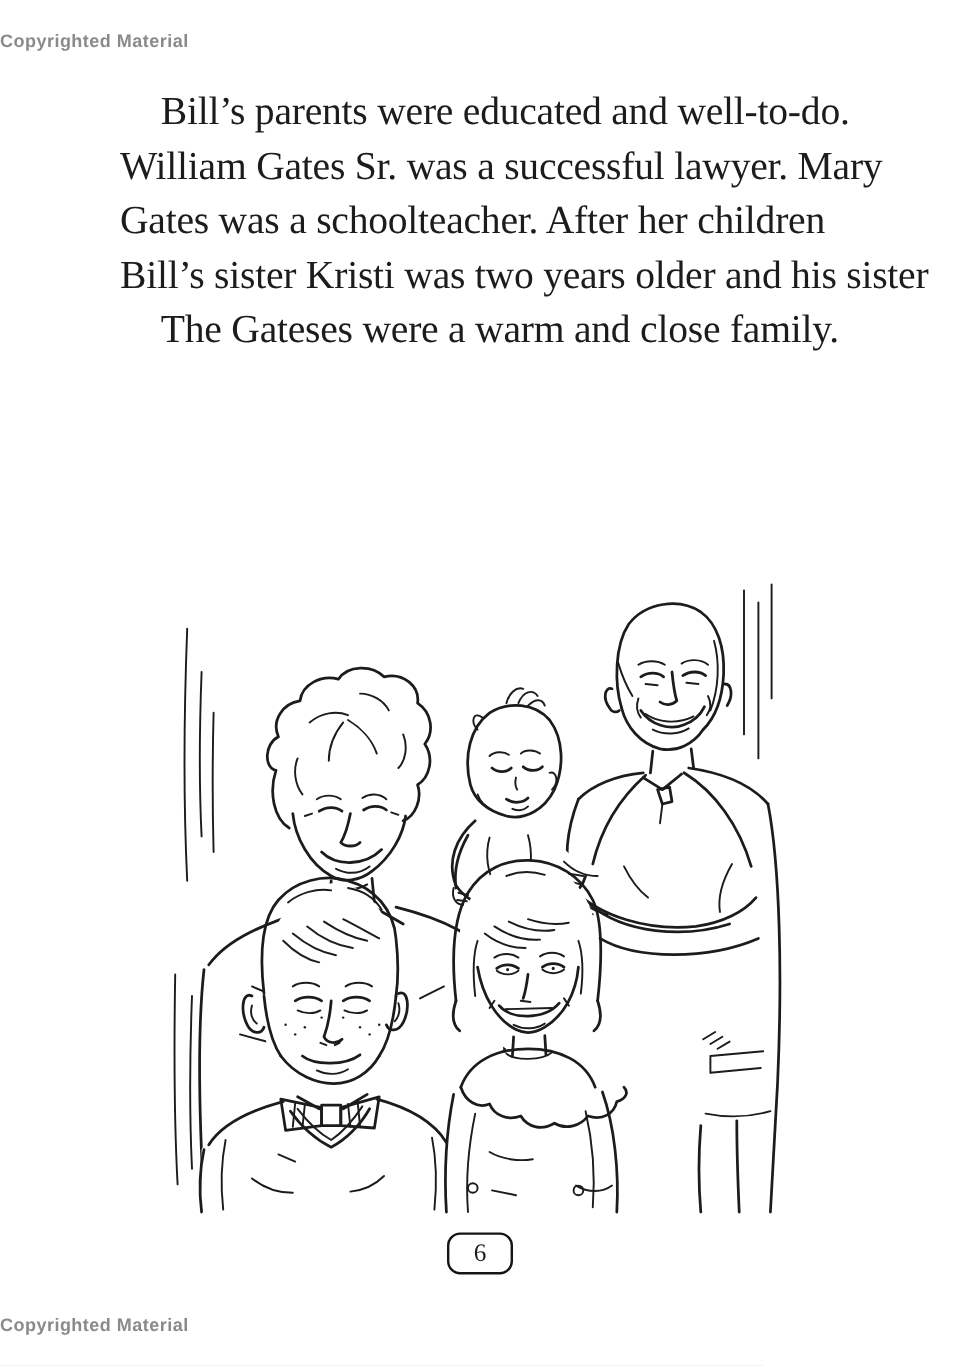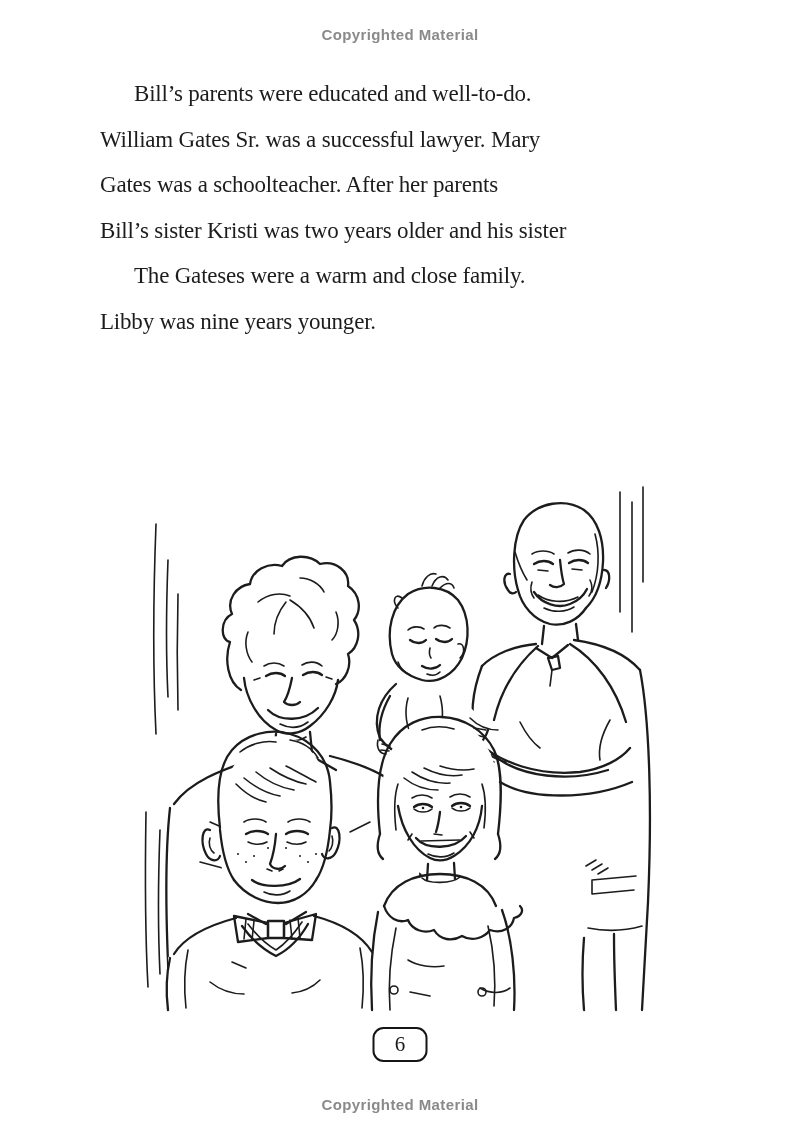--- a/index.html
+++ b/index.html
@@ -12,35 +12,35 @@
     position:relative;
     width:800px;height:1138px;
     margin:0 auto;
     background:var(--paper);
     overflow:hidden;
     font-family:"Liberation Serif","DejaVu Serif",serif;
     color:var(--ink);
   }
   .copyright{
     position:absolute;left:0;width:100%;
-    text-align:center;
+    text-align:left;
     font-family:"Liberation Sans","DejaVu Sans",sans-serif;
     font-weight:700;
     font-size:15px;
     letter-spacing:.4px;
     color:var(--gray);
   }
   .copyright.top{top:26px;}
   .copyright.bottom{top:1096px;}
   .body-text{
     position:absolute;
     left:100px;top:71px;width:612px;
   }
   .line{
-    font-size:23px;
+    font-size:33px;
     line-height:45.5px;
     white-space:nowrap;
     letter-spacing:-0.2px;
   }
   .line.indent{padding-left:34px;}
   .illustration{
     position:absolute;
     left:140px;top:482px;
     width:520px;height:530px;
   }
@@ -68,24 +68,23 @@
 </head>
 <body>
 
 <div class="page">
 
   <div class="copyright top">Copyrighted Material</div>
 
   <div class="body-text">
       <div class="line indent">Bill’s parents were educated and well-to-do.</div>
       <div class="line">William Gates Sr. was a successful lawyer. Mary</div>
-      <div class="line">Gates was a schoolteacher. After her parents</div>
+      <div class="line">Gates was a schoolteacher. After her children</div>
       <div class="line">Bill’s sister Kristi was two years older and his sister</div>
       <div class="line indent">The Gateses were a warm and close family.</div>
-      <div class="line">Libby was nine years younger.</div>
     </div>
 
   <figure class="illustration" style="margin:0" aria-label="Black-and-white line drawing of the Gates family: mother with curly hair, father in a suit holding baby Libby, young Bill in a bow tie and V-neck sweater, and sister Kristi in a round-collared jumper.">
     <svg viewBox="0 0 520 530" xmlns="http://www.w3.org/2000/svg">
 
       <g>
         <path class="art-thin" d="M16,42 C13,120 13,190 16,252"></path>
         <path class="art-thin" d="M28,78 C26,130 26,175 28,215"></path>
         <path class="art-thin" d="M38,112 C37,150 37,190 38,228"></path>
         <path class="art-thin" d="M6,330 C5,390 5,450 8,505"></path>

